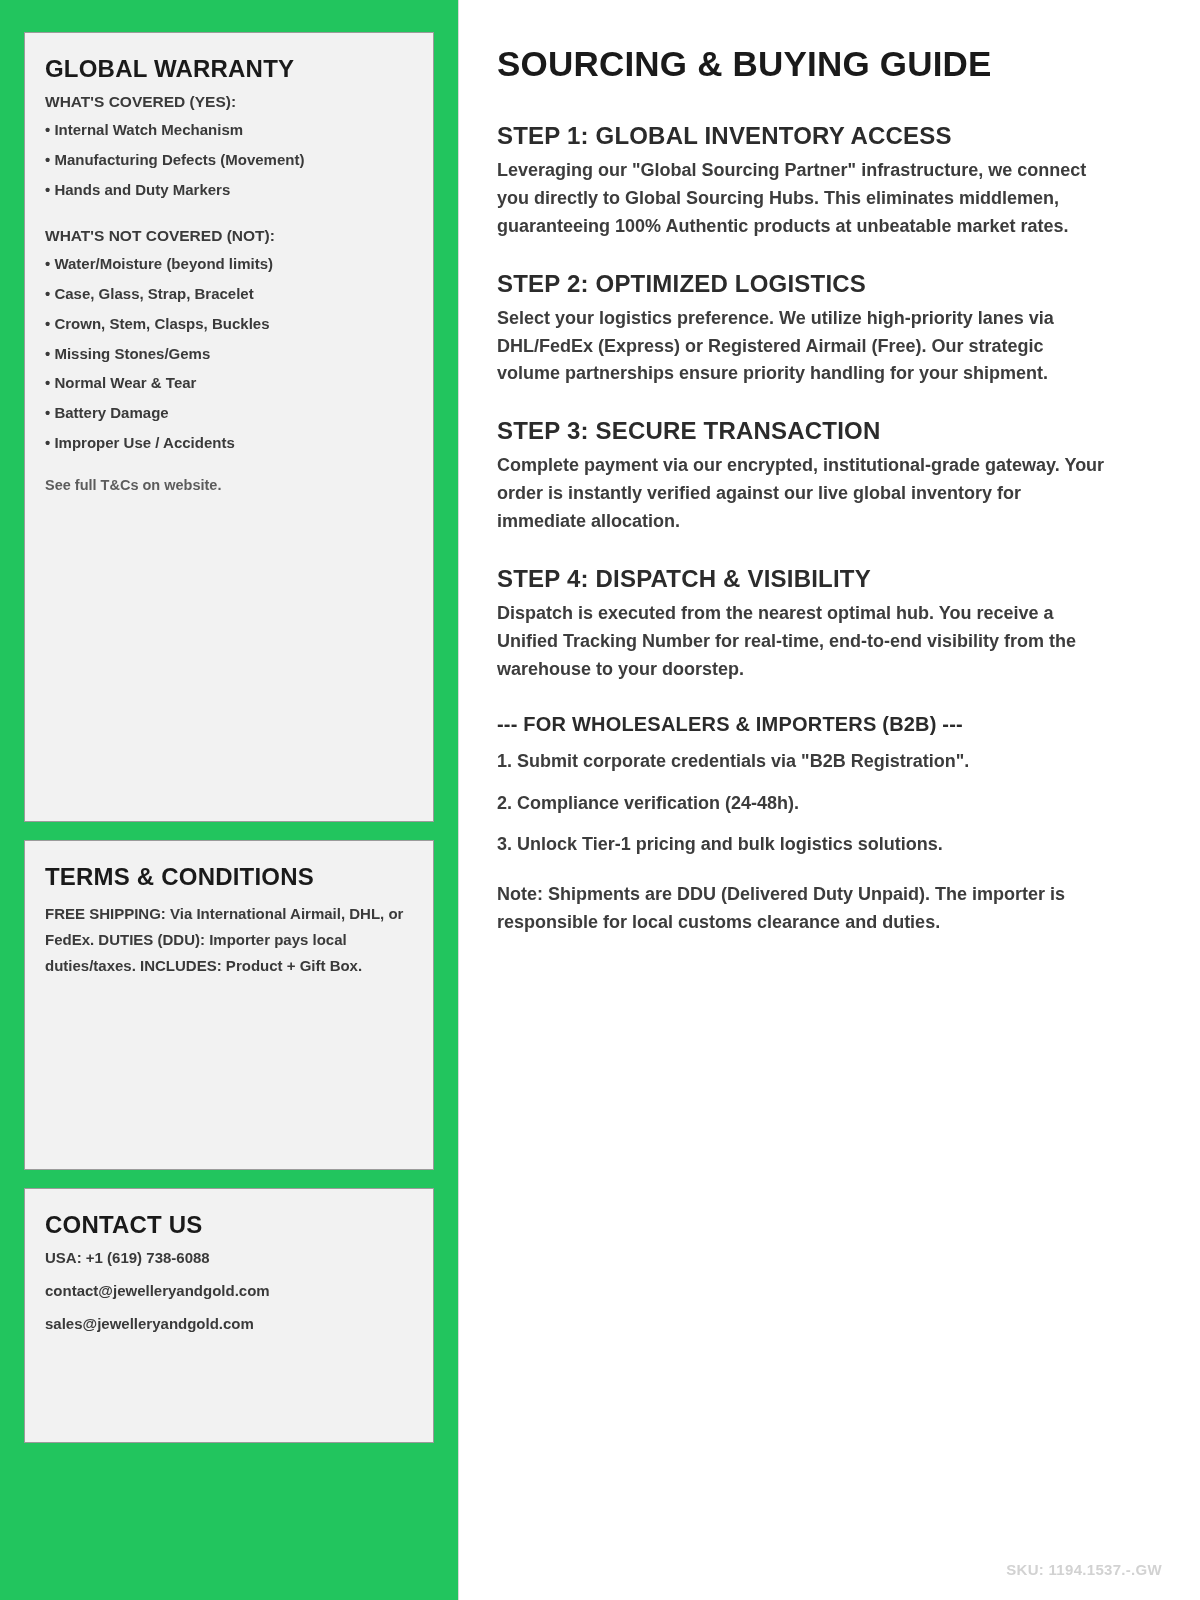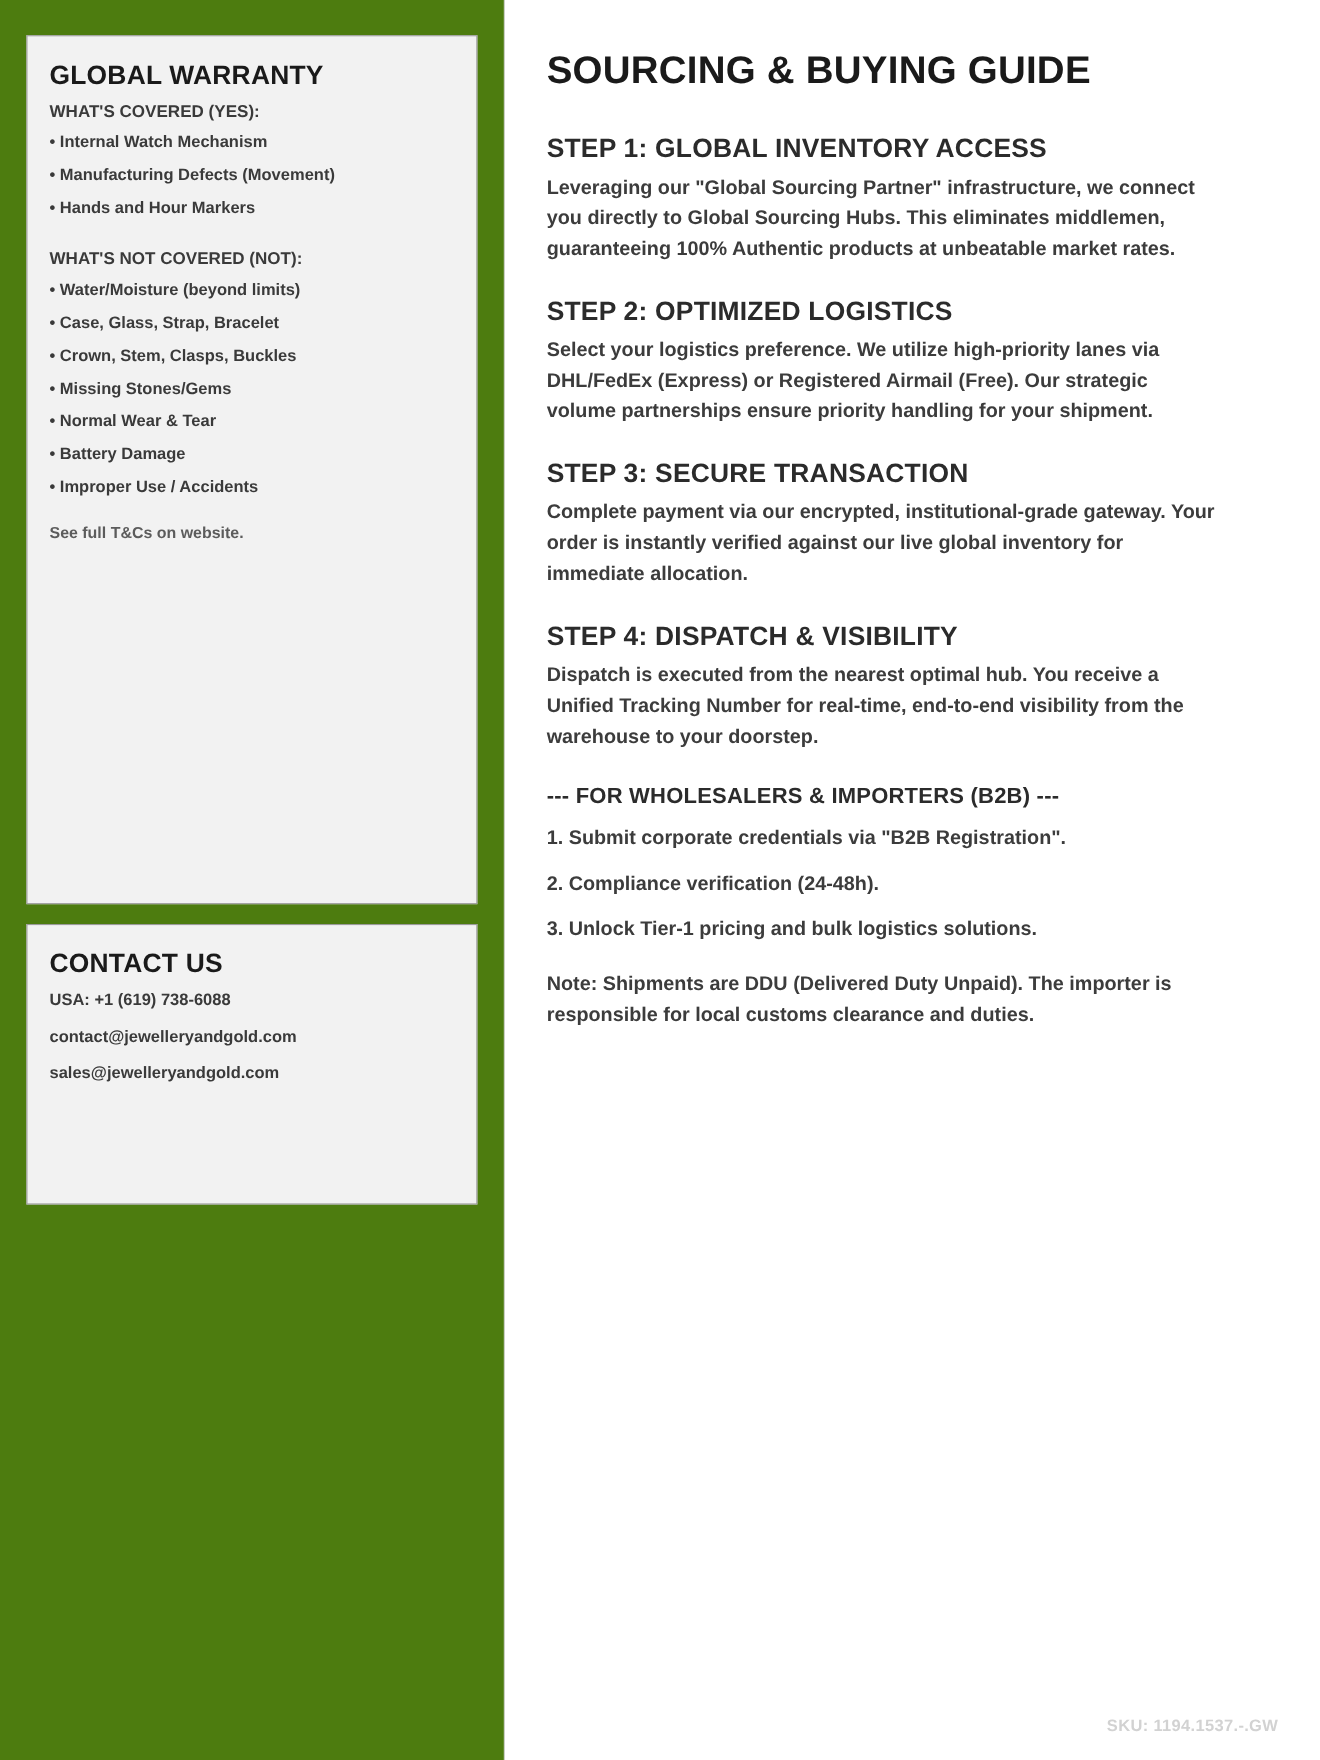--- a/index.html
+++ b/index.html
@@ -17,21 +17,21 @@
   .page {
     position: relative;
     width: 1200px;
     height: 1600px;
     display: flex;
   }
   
   .left-col {
     width: 459px;
     height: 1600px;
-    background: #4d7c0f;
+    background: #22c55e;
     box-sizing: border-box;
     padding: 32px 24px 24px 24px;
     border-right: 1px solid #d8d8d8;
     display: flex;
     flex-direction: column;
   }
   .panel {
     border: 1px solid #9b9b9b;
     background: #f2f2f2;
     box-sizing: border-box;
@@ -153,34 +153,38 @@
 <div class="page">
 
   <div class="left-col">
 
     <section class="panel panel-warranty">
       <h2 class="panel-title">GLOBAL WARRANTY</h2>
 
       <div class="sub-title">WHAT'S COVERED (YES):</div>
       <p class="bullet">• Internal Watch Mechanism</p>
       <p class="bullet">• Manufacturing Defects (Movement)</p>
-      <p class="bullet">• Hands and Hour Markers</p>
+      <p class="bullet">• Hands and Duty Markers</p>
 
       <div class="sub-title spaced">WHAT'S NOT COVERED (NOT):</div>
       <p class="bullet">• Water/Moisture (beyond limits)</p>
       <p class="bullet">• Case, Glass, Strap, Bracelet</p>
       <p class="bullet">• Crown, Stem, Clasps, Buckles</p>
       <p class="bullet">• Missing Stones/Gems</p>
       <p class="bullet">• Normal Wear &amp; Tear</p>
       <p class="bullet">• Battery Damage</p>
       <p class="bullet">• Improper Use / Accidents</p>
 
       <p class="note-line">See full T&amp;Cs on website.</p>
     </section>
 
+    <section class="panel panel-terms">
+      <h2 class="panel-title">TERMS &amp; CONDITIONS</h2>
+      <p class="terms-body">FREE SHIPPING: Via International Airmail, DHL, or FedEx.  DUTIES (DDU): Importer pays local duties/taxes.  INCLUDES: Product + Gift Box.</p>
+    </section>
 
     <section class="panel panel-contact">
       <h2 class="panel-title">CONTACT US</h2>
       <p class="contact-line">USA: +1 (619) 738-6088</p>
       <p class="contact-line">contact@jewelleryandgold.com</p>
       <p class="contact-line">sales@jewelleryandgold.com</p>
     </section>
 
   </div>
 

